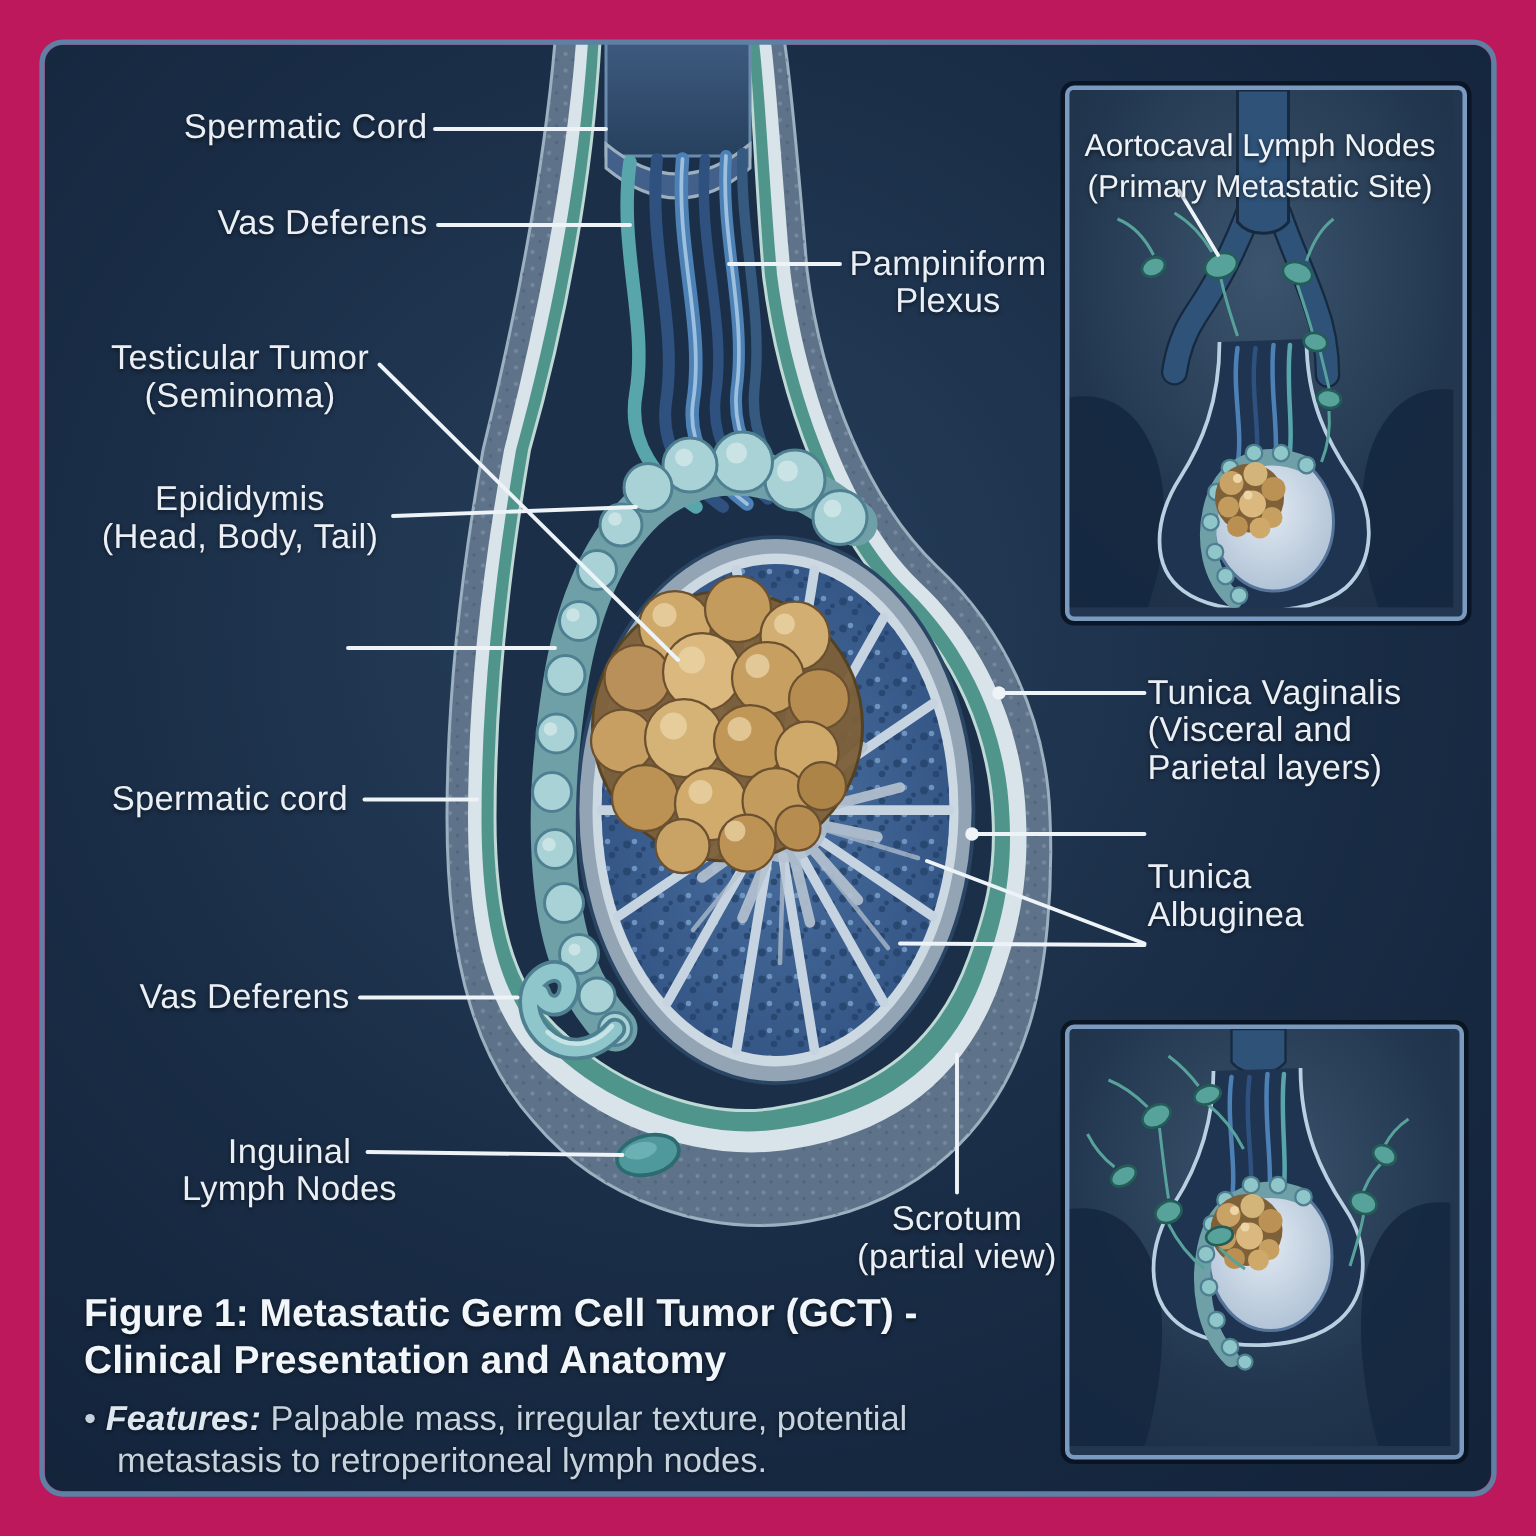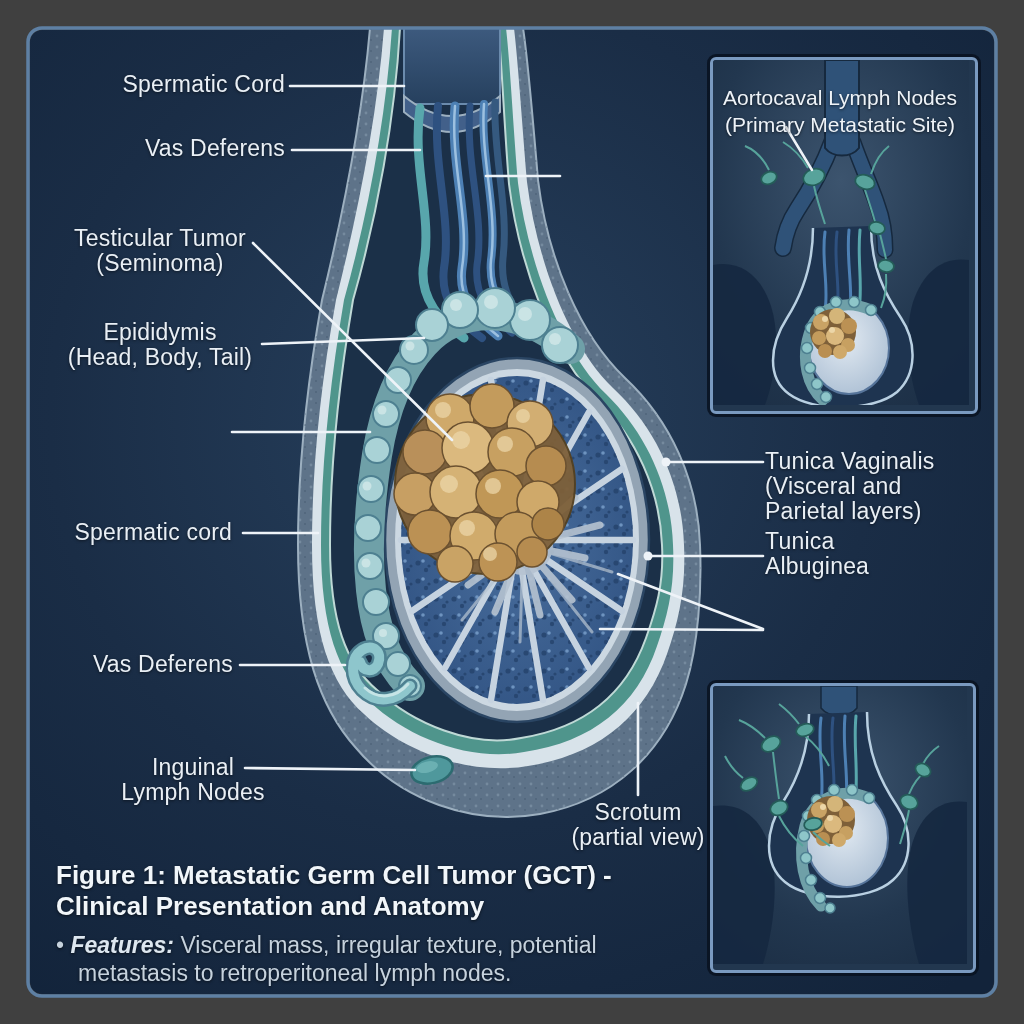--- a/index.html
+++ b/index.html
@@ -1,17 +1,17 @@
 <!DOCTYPE html>
 <html><head>
 <meta charset="utf-8">
 <style>
   html,body{margin:0;padding:0;background:#0b1828;}
   .canvas{position:relative;width:1024px;height:1024px;overflow:hidden;
-          font-family:"Liberation Sans", sans-serif;background:#404040;}
+          font-family:"Liberation Sans", sans-serif;background:#be185d;}
   .art{position:absolute;left:0;top:0;}
   .lbl{position:absolute;color:#e9eff5;font-size:23px;line-height:25px;
        white-space:pre-line;text-shadow:0 1px 3px rgba(0,0,0,.55);letter-spacing:.2px;}
   .lbl.r{text-align:right;} .lbl.c{text-align:center;} .lbl.l{text-align:left;}
   .inset{position:absolute;border:3px solid #7a9ac0;border-radius:6px;
          box-shadow:0 0 0 3px rgba(8,18,32,.85);overflow:hidden;background:#22374f;}
   .inset svg{display:block;}
   .inset-label{position:absolute;color:#eef3f8;font-size:21px;line-height:27px;
        text-align:center;white-space:pre-line;text-shadow:0 1px 3px rgba(0,0,0,.6);}
   .caption{position:absolute;left:56px;top:860px;width:620px;}
@@ -225,24 +225,26 @@
   <div class="lbl r" style="left:70px;top:136px;width:215px;">Vas Deferens</div>
   <div class="lbl c" style="left:35px;top:226px;width:250px;">Testicular Tumor
 (Seminoma)</div>
   <div class="lbl c" style="left:30px;top:320px;width:260px;">Epididymis
 (Head, Body, Tail)</div>
   <div class="lbl r" style="left:30px;top:520px;width:202px;">Spermatic cord</div>
   <div class="lbl r" style="left:38px;top:652px;width:195px;">Vas Deferens</div>
   <div class="lbl c" style="left:63px;top:755px;width:260px;">Inguinal
 Lymph Nodes</div>
 
+  <div class="lbl c" style="left:512px;top:163px;width:240px;">Pampiniform
+Plexus</div>
   <div class="lbl l" style="left:765px;top:449px;width:210px;">Tunica Vaginalis
 (Visceral and
 Parietal layers)</div>
-  <div class="lbl l" style="left:765px;top:529px;width:210px;">Tunica
+  <div class="lbl l" style="left:765px;top:572px;width:210px;">Tunica
 Albuginea</div>
   <div class="lbl c" style="left:528px;top:800px;width:220px;">Scrotum
 (partial view)</div>
 
   <div class="inset" style="left:710px;top:57px;width:262px;height:351px;">
     <svg width="256" height="345" viewBox="0 0 256 345">
       <defs>
         <radialGradient id="tInsetBg" cx="50%" cy="35%" r="85%">
           <stop offset="0%" stop-color="#3c546e"></stop>
             <stop offset="60%" stop-color="#22374f"></stop>
@@ -397,16 +399,16 @@
           <ellipse cx="196" cy="116" rx="9" ry="7" transform="rotate(22 196 116)"></ellipse>
           <ellipse cx="210" cy="84" rx="8" ry="6" transform="rotate(30 210 84)"></ellipse>
         </g>
       </g>
     </svg>
   </div>
 
   <div class="caption">
     <div class="caption-title">Figure 1: Metastatic Germ Cell Tumor (GCT) -
 Clinical Presentation and Anatomy</div>
-    <div class="caption-bullet"><span>•</span> <b>Features:</b><span> Visceral mass, irregular texture, potential metastasis to retroperitoneal lymph nodes.</span></div>
+    <div class="caption-bullet"><span>•</span> <b>Features:</b><span> Palpable mass, irregular texture, potential metastasis to retroperitoneal lymph nodes.</span></div>
   </div>
 
 </div>
 
 </body></html>

